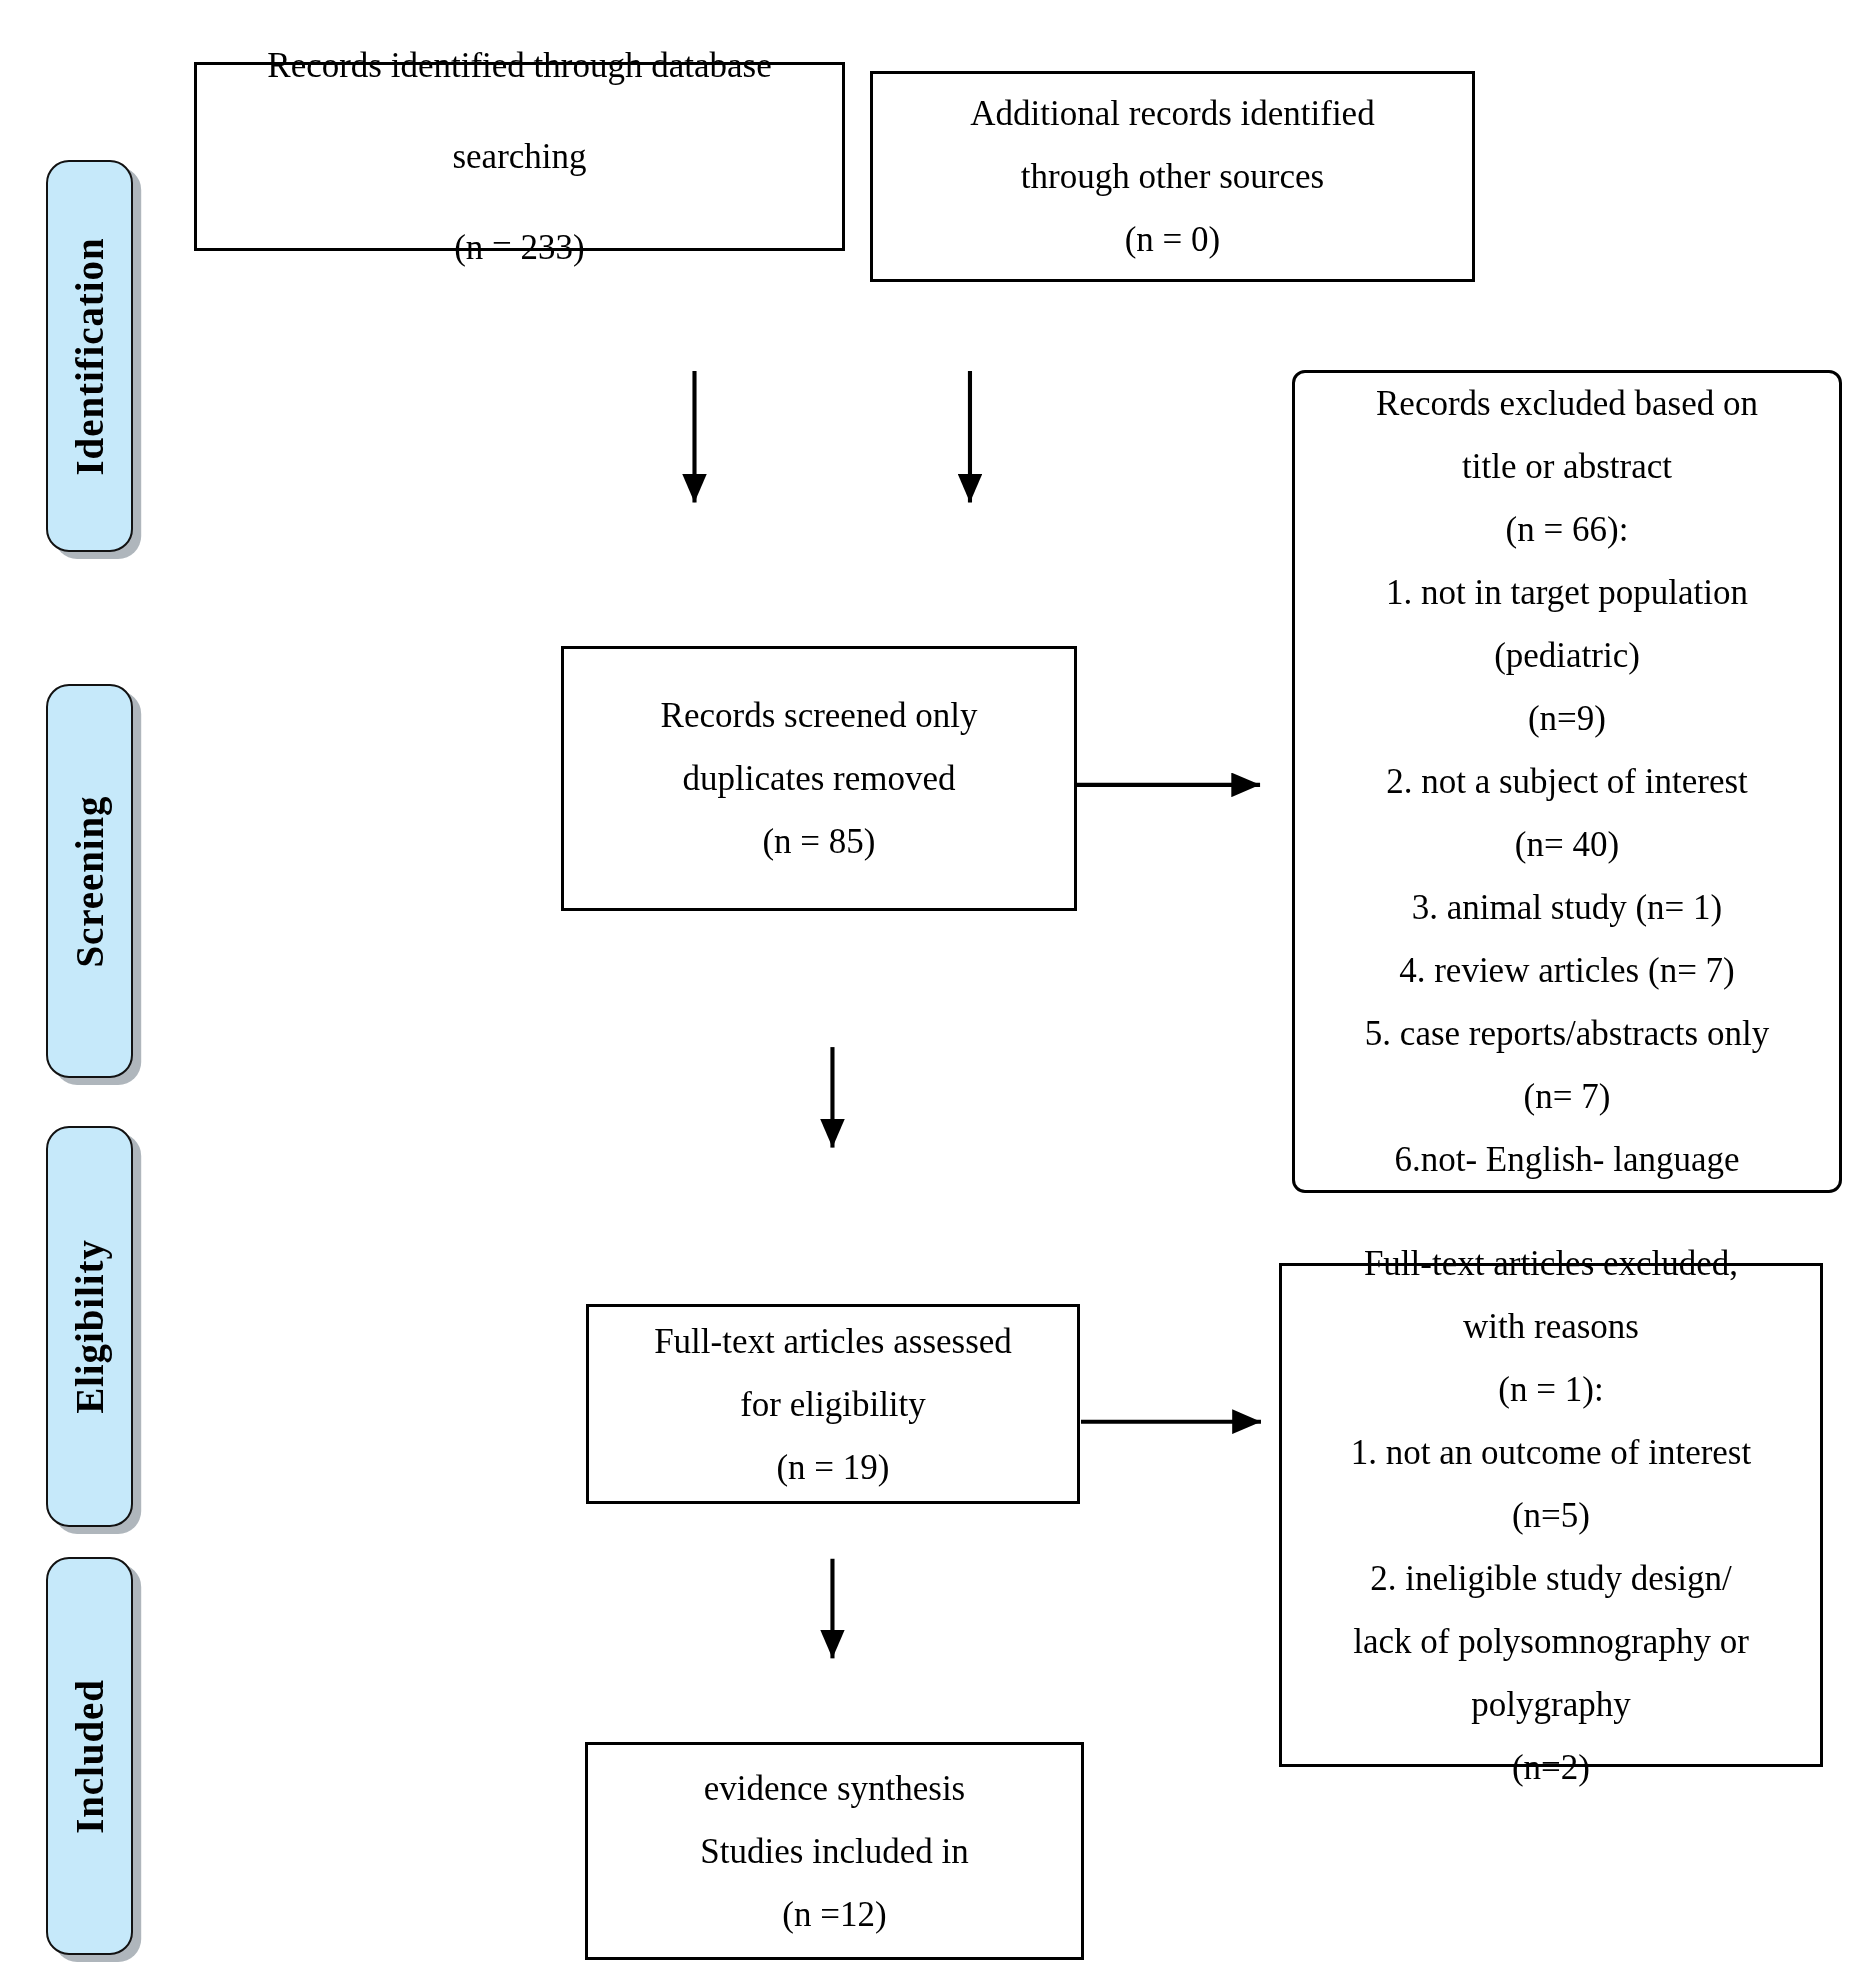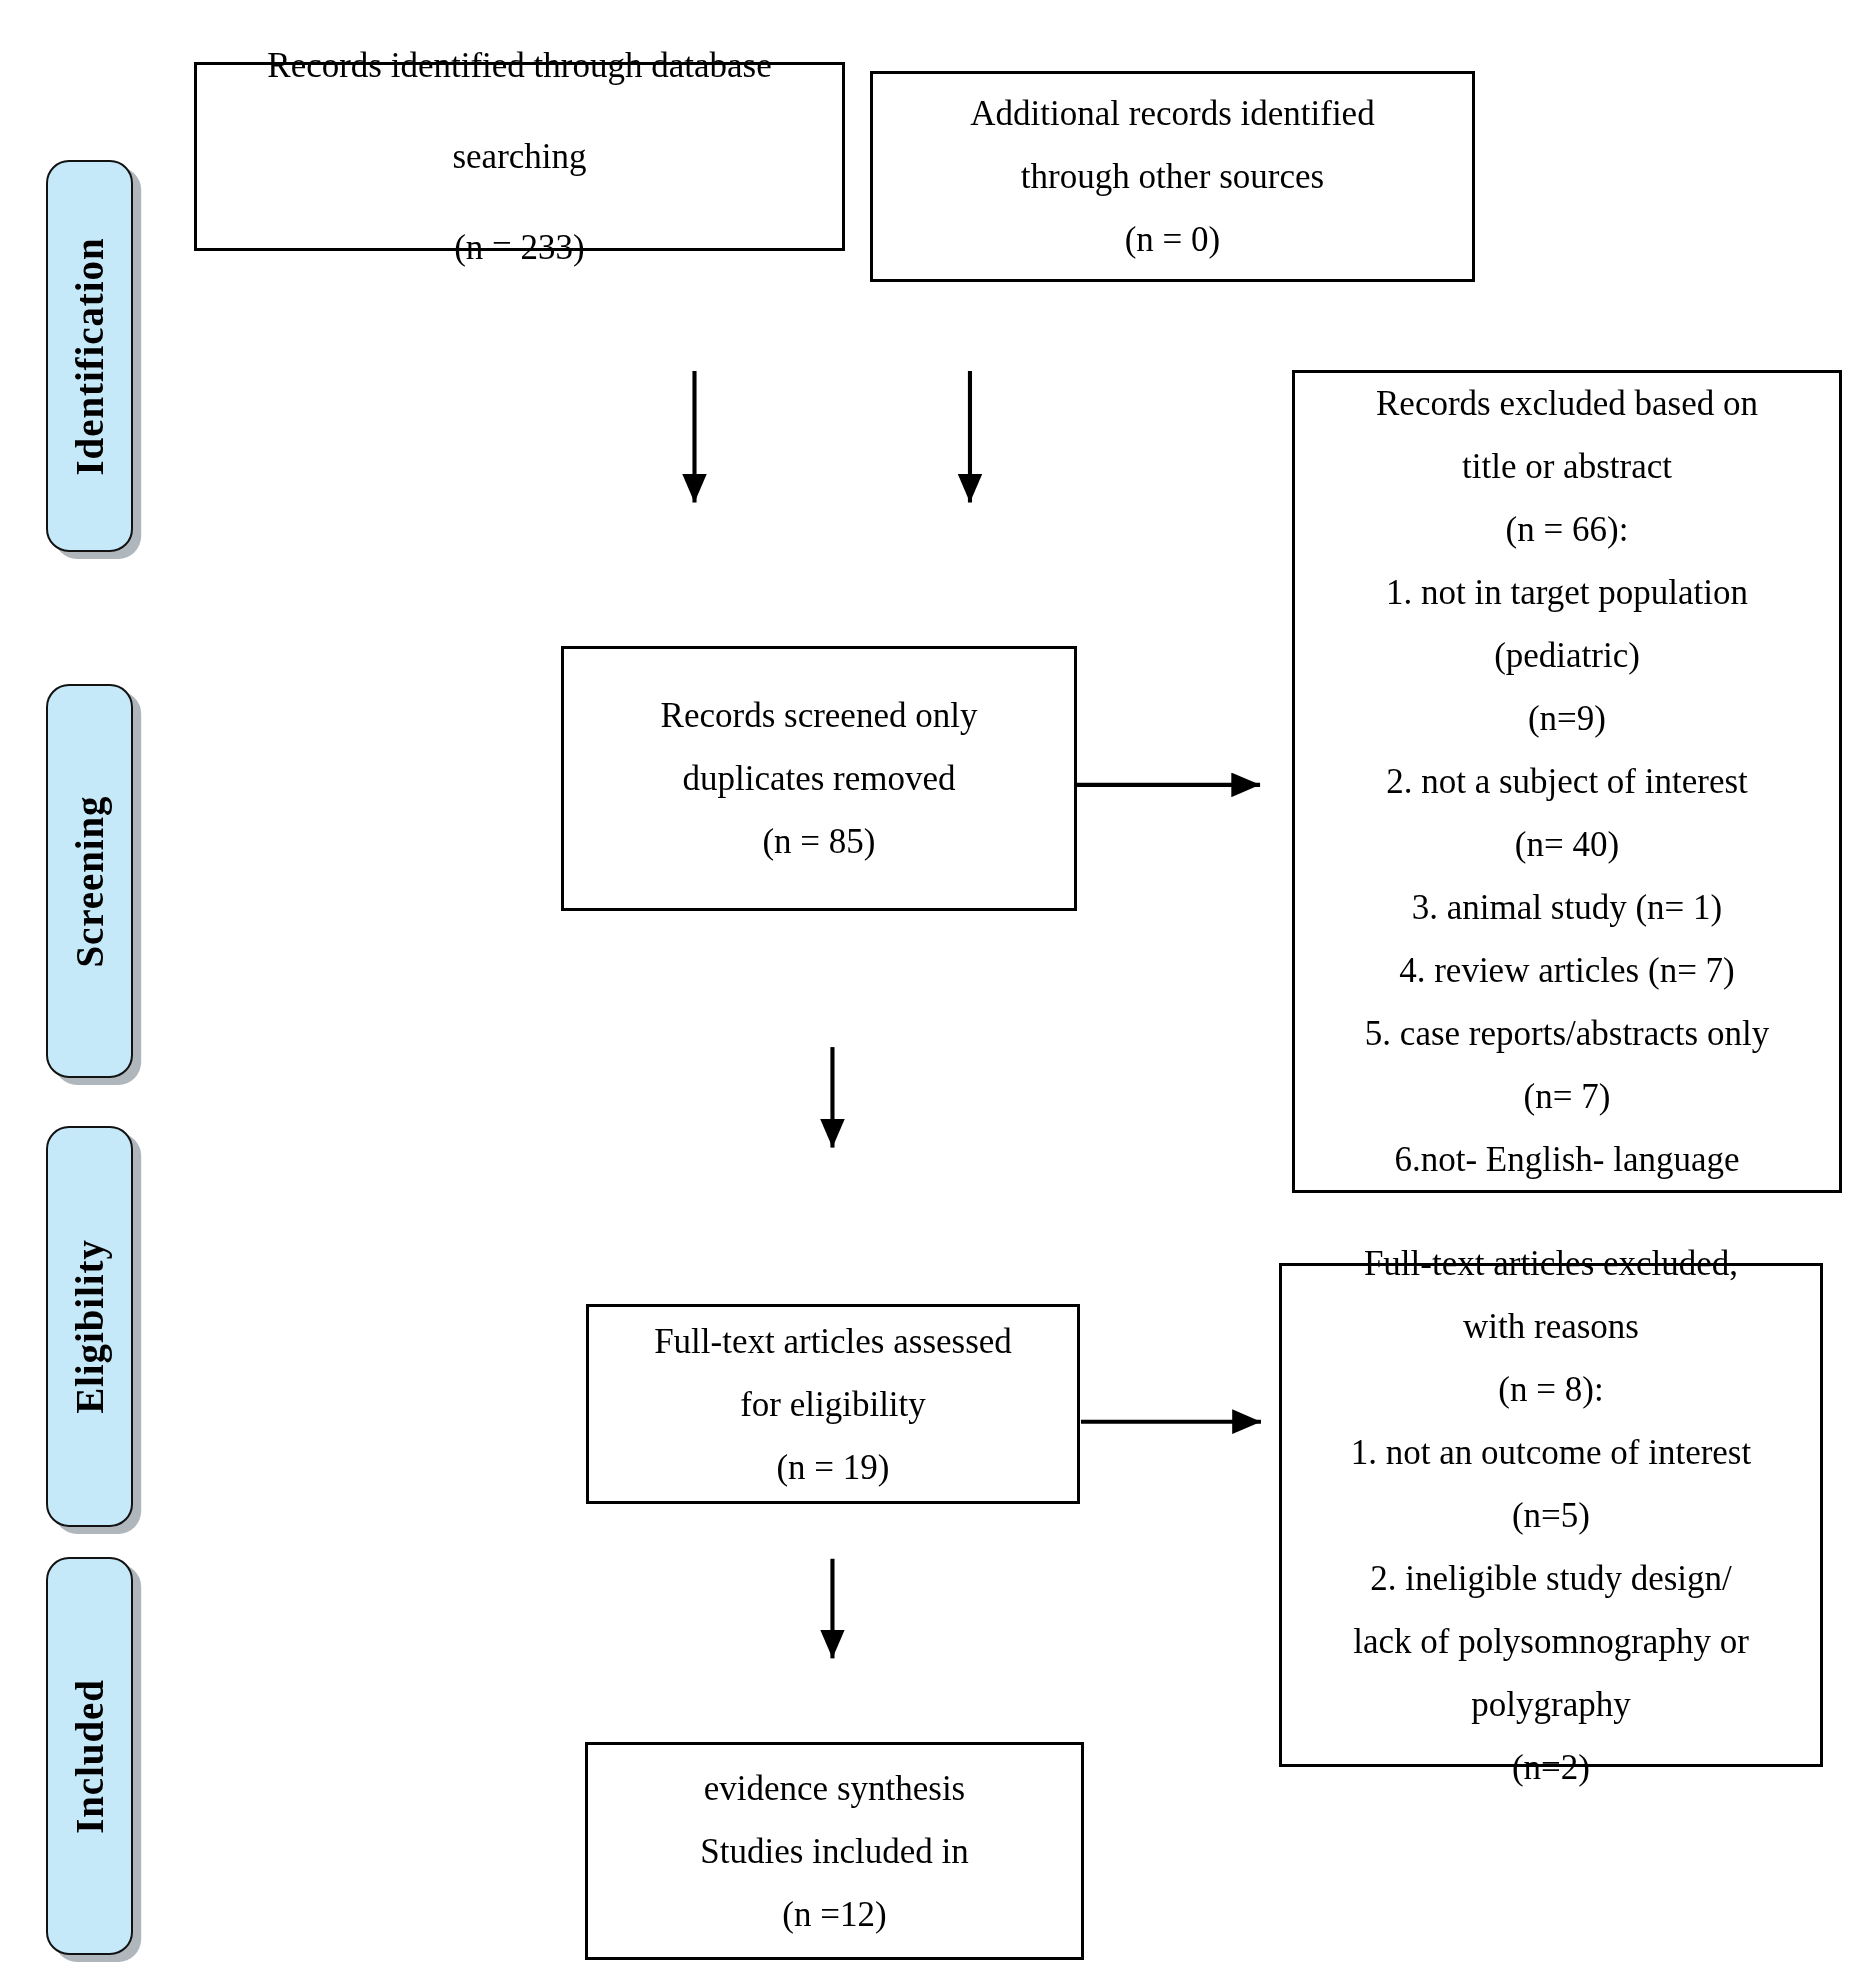--- a/index.html
+++ b/index.html
@@ -44,21 +44,21 @@
     <div class="ln">searching</div>
     <div class="ln">(n = 233)</div>
   </div>
 
   <div class="fbox" style="left:870px;top:71px;width:605px;height:211px;">
     <div class="ln">Additional records identified</div>
     <div class="ln">through other sources</div>
     <div class="ln">(n = 0)</div>
   </div>
 
-  <div class="fbox" style="left:1292px;top:370px;width:550px;height:823px;">
+  <div class="fbox" style="left:1292px;top:370px;width:550px;height:823px;border-radius:13px;">
     <div class="ln">Records excluded based on</div>
     <div class="ln">title or abstract</div>
     <div class="ln">(n = 66):</div>
     <div class="ln">1. not in target population</div>
     <div class="ln">(pediatric)</div>
     <div class="ln">(n=9)</div>
     <div class="ln">2. not a subject of interest</div>
     <div class="ln">(n= 40)</div>
     <div class="ln">3. animal study (n= 1)</div>
     <div class="ln">4. review articles (n= 7)</div>
@@ -75,21 +75,21 @@
 
   <div class="fbox" style="left:586px;top:1277px;width:494px;height:200px;margin-top:27px;">
     <div class="ln">Full-text articles assessed</div>
     <div class="ln">for eligibility</div>
     <div class="ln">(n = 19)</div>
   </div>
 
   <div class="fbox" style="left:1279px;top:1263px;width:544px;height:504px;">
     <div class="ln">Full-text articles excluded,</div>
     <div class="ln">with reasons</div>
-    <div class="ln">(n = 8):</div>
+    <div class="ln">(n = 1):</div>
     <div class="ln">1. not an outcome of interest</div>
     <div class="ln">(n=5)</div>
     <div class="ln">2. ineligible study design/</div>
     <div class="ln">lack of polysomnography or</div>
     <div class="ln">polygraphy</div>
     <div class="ln">(n=2)</div>
   </div>
 
   <div class="fbox" style="left:585px;top:1742px;width:499px;height:218px;">
     <div class="ln">evidence synthesis</div>

